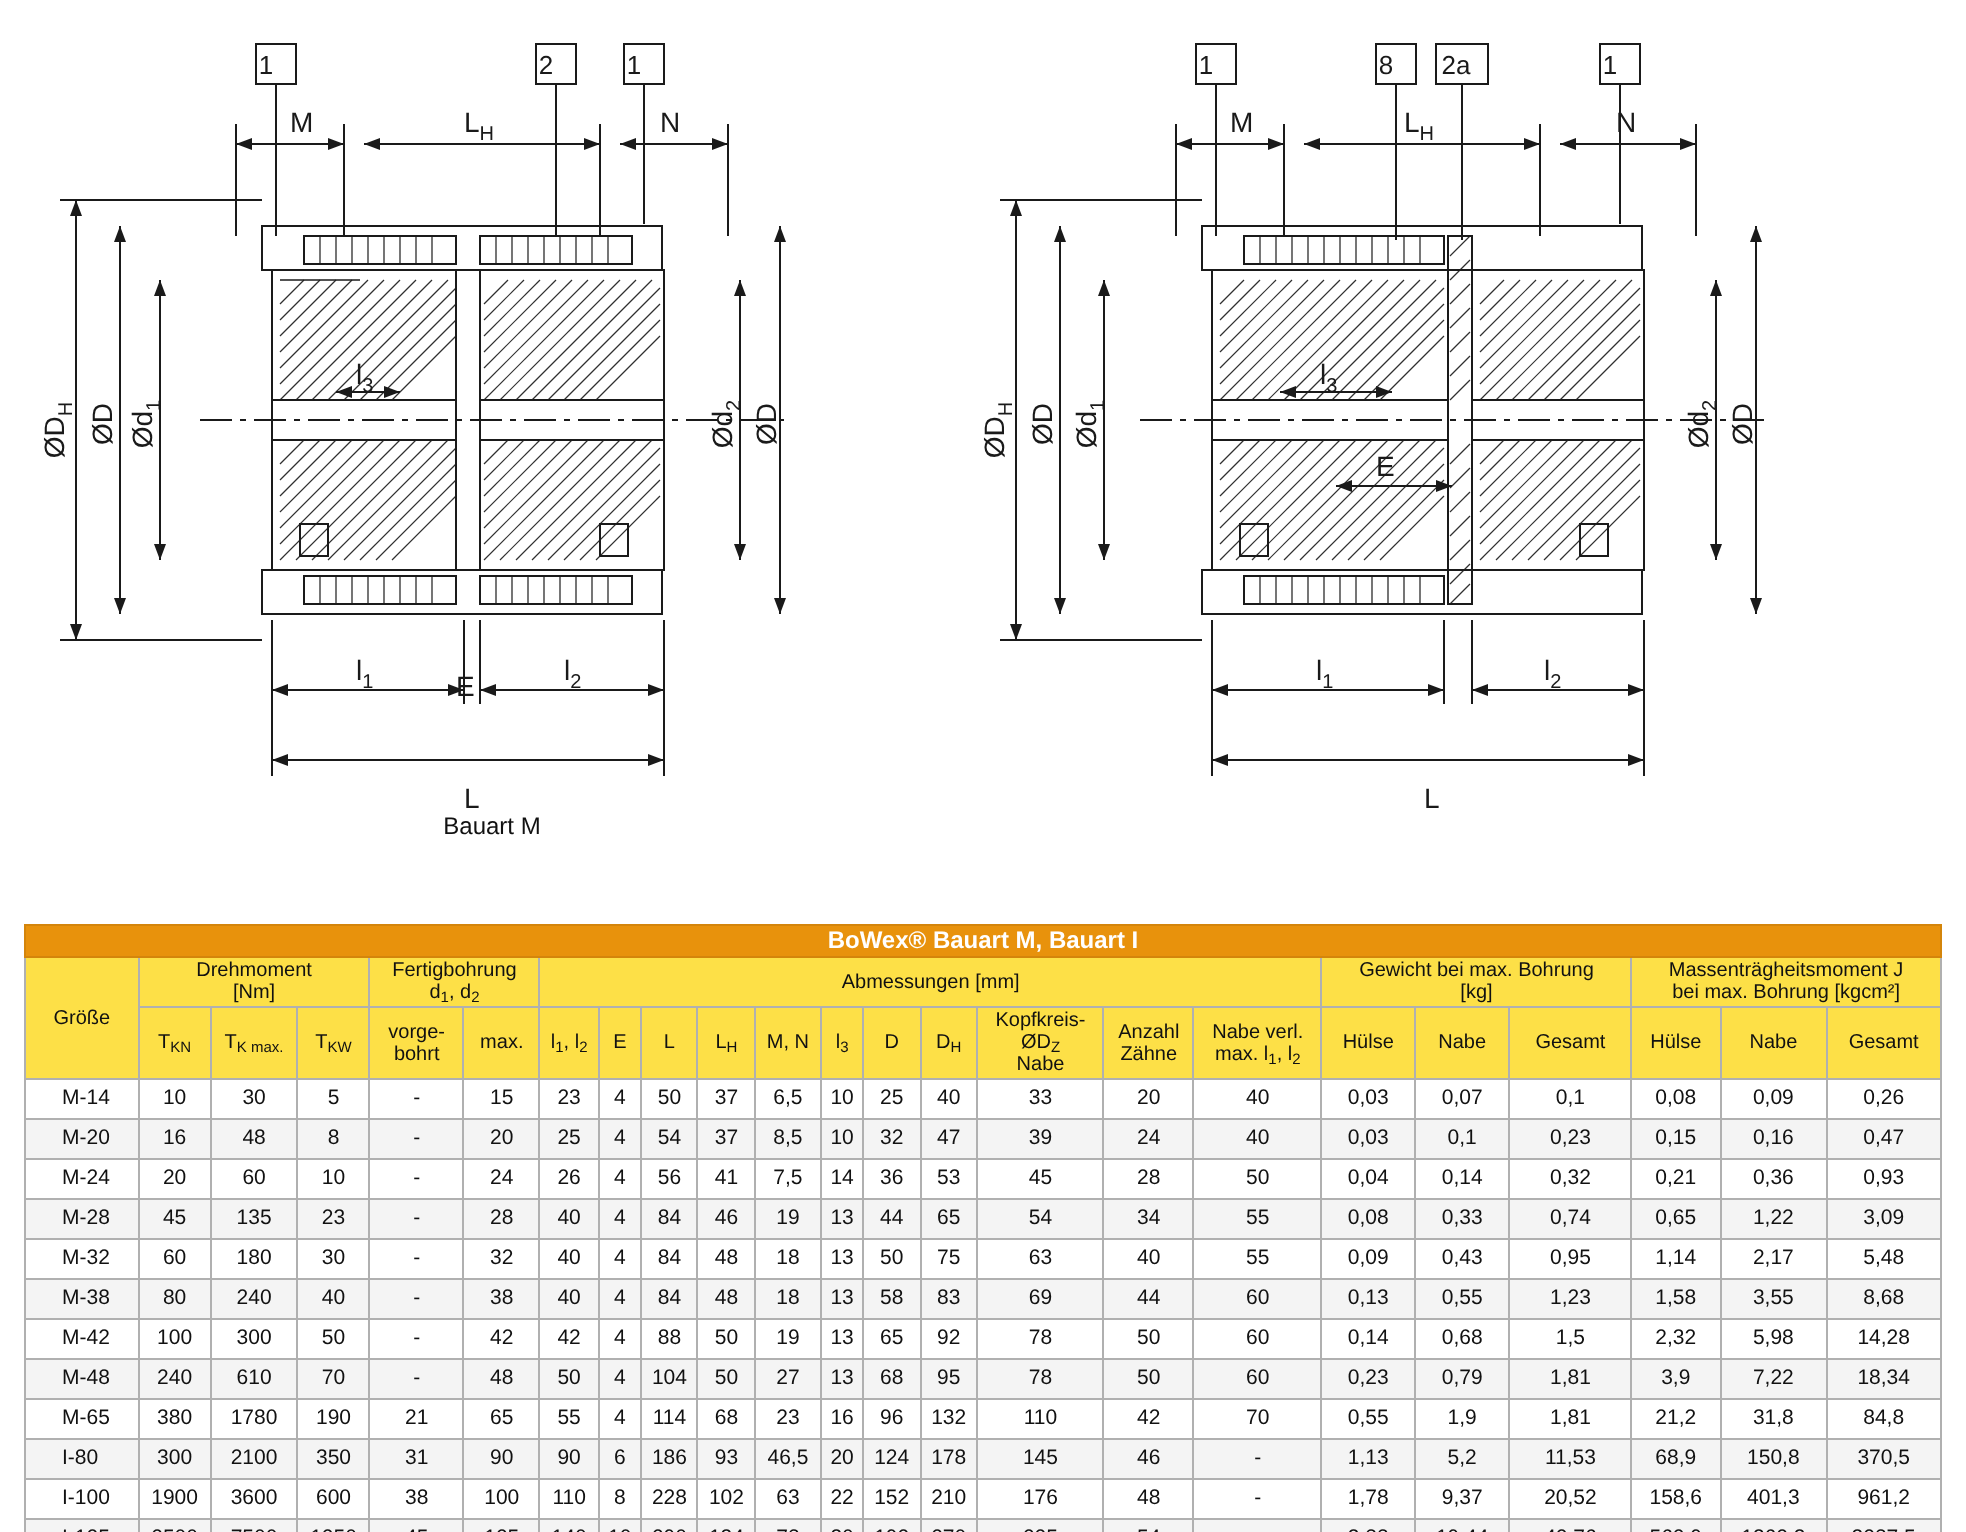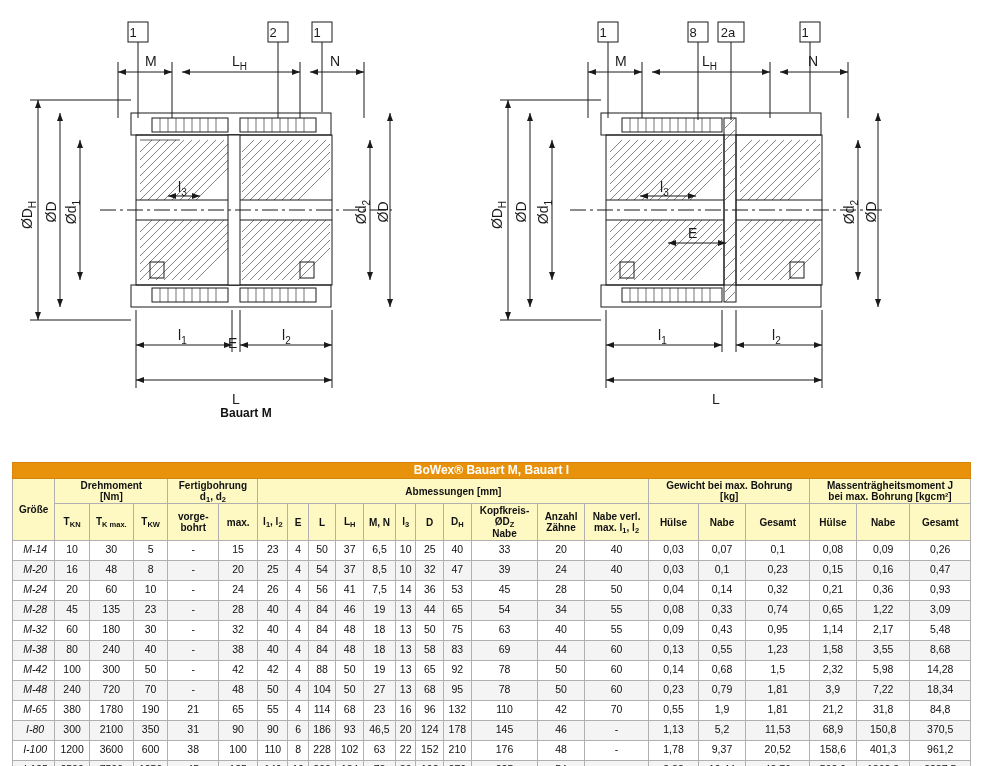--- a/index.html
+++ b/index.html
@@ -14,38 +14,38 @@
   .page{position:relative;width:983px;height:766px;}
 
   
   .drawings{position:relative;height:455px;width:983px;}
   .dwg{position:absolute;top:0;height:455px;}
   .dwg.left{left:0;width:492px;}
   .dwg.right{left:470px;width:513px;}
 
   .caption{
     position:absolute;bottom:35px;width:100%;
-    text-align:center;font-size:12px;font-weight:bold;color:#111;
+    text-align:center;font-size:12px;font-weight:normal;color:#111;
   }
 
   svg{display:block;}
 
   
   .tablewrap{position:absolute;left:12px;top:462px;width:959px;}
   table{border-collapse:collapse;width:959px;font-size:10.5px;}
   table, th, td{border:1px solid #b0b0b0;}
   th,td{padding:1px 2px;text-align:center;vertical-align:middle;line-height:1.1;}
-  thead th{background:#fef9c3;font-weight:bold;font-size:10px;}
+  thead th{background:#fde047;font-weight:normal;font-size:10px;}
   .title-row th{
     background:#e8920c;color:#ffffff;font-weight:bold;font-size:12px;
     padding:1px 0;text-align:center;border:1px solid #d4850b;
   }
   tbody td{background:#ffffff;height:17px;}
   tbody tr:nth-child(even) td{background:#f4f4f4;}
-  tbody td.size{text-align:center;padding-left:5px;font-style:italic;}
+  tbody td.size{text-align:left;padding-left:18px;}
   sub{font-size:7.5px;vertical-align:baseline;position:relative;top:2px;}
   .nowrap{white-space:nowrap;}
 </style>
 </head>
 <body>
 
 <div class="page">
 
   <div class="drawings">
 
@@ -696,21 +696,21 @@
             <td>0,14</td>
             <td>0,68</td>
             <td>1,5</td>
             <td>2,32</td>
             <td>5,98</td>
             <td>14,28</td>
           </tr>
           <tr>
             <td class="size">M-48</td>
             <td>240</td>
-            <td>720</td>
+            <td>610</td>
             <td>70</td>
             <td>-</td>
             <td>48</td>
             <td>50</td>
             <td>4</td>
             <td>104</td>
             <td>50</td>
             <td>27</td>
             <td>13</td>
             <td>68</td>
@@ -770,21 +770,21 @@
             <td>-</td>
             <td>1,13</td>
             <td>5,2</td>
             <td>11,53</td>
             <td>68,9</td>
             <td>150,8</td>
             <td>370,5</td>
           </tr>
           <tr>
             <td class="size">I-100</td>
-            <td>1200</td>
+            <td>1900</td>
             <td>3600</td>
             <td>600</td>
             <td>38</td>
             <td>100</td>
             <td>110</td>
             <td>8</td>
             <td>228</td>
             <td>102</td>
             <td>63</td>
             <td>22</td>

